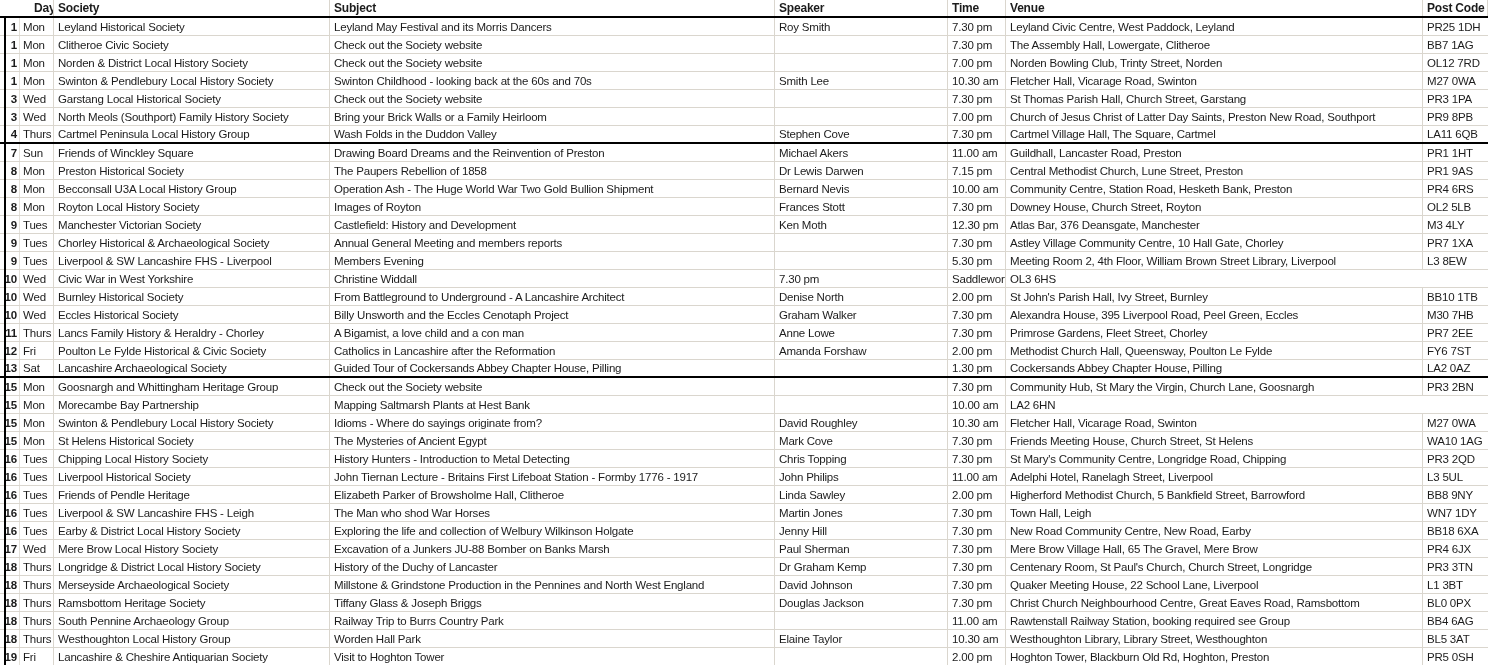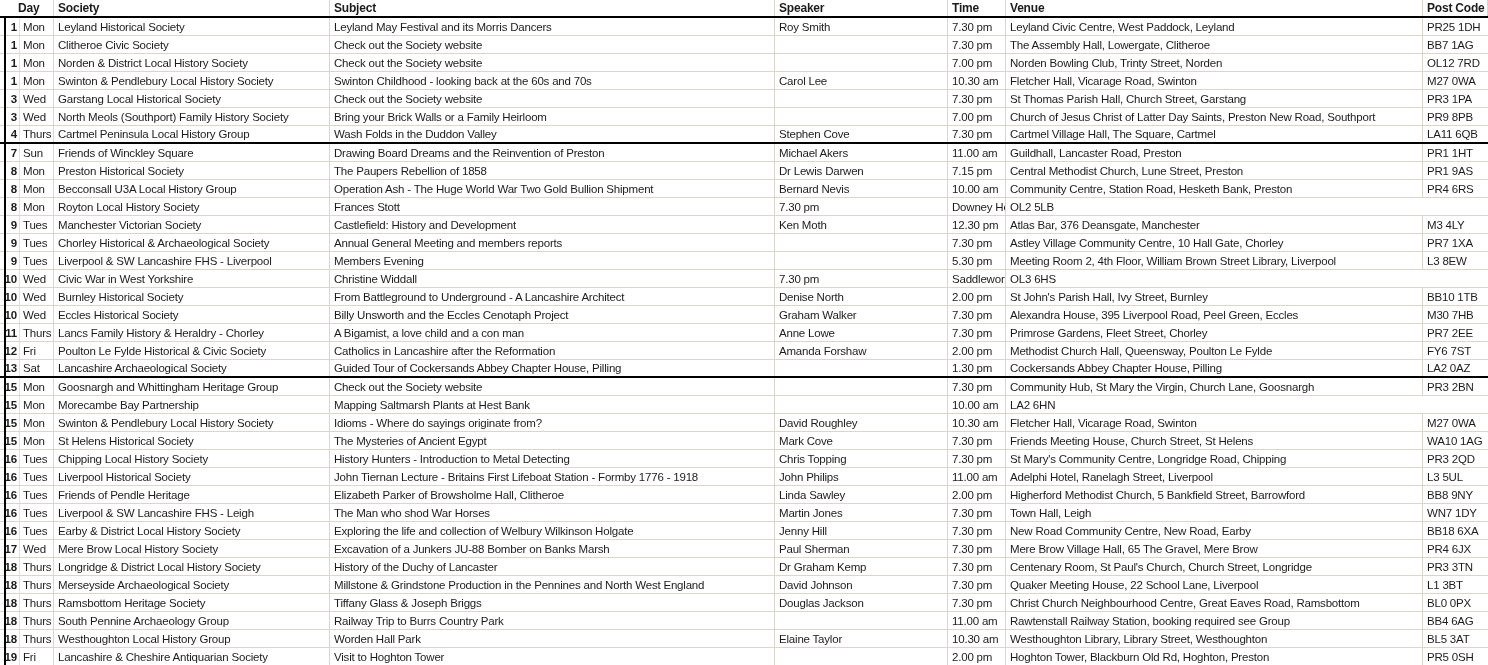--- a/index.html
+++ b/index.html
@@ -43,21 +43,21 @@
     display: flex;
     align-items: center;
     white-space: nowrap;
     overflow: hidden;
     border-right: 1px solid #dad6ce;
     padding: 0 3px 0 4px;
   }
   .header-row .cell { border-right: 1px solid #dad6ce; }
   .c-daynum { justify-content: flex-end; font-weight: 700; padding: 0 2px 0 0; border-right: 1px solid #e4e1da; }
   .c-dayname { padding-left: 3px; }
-  .h-day { grid-column: 1 / span 2; padding-left: 18px; font-weight: 700; }
+  .h-day { grid-column: 1 / span 2; padding-left: 34px; font-weight: 700; }
   .c-postcode { border-right: none; text-align: center; }
 </style>
 </head>
 <body>
 
 <div class="sheet">
 
   <div class="header-row">
     <div class="cell h-day">Day</div>
     <div class="cell">Society</div>
@@ -97,21 +97,21 @@
       <div class="cell"></div>
       <div class="cell">7.00 pm</div>
       <div class="cell">Norden Bowling Club, Trinty Street, Norden</div>
       <div class="cell c-postcode">OL12 7RD</div>
     </div>
       <div class="row">
       <div class="cell c-daynum">1</div>
       <div class="cell c-dayname">Mon</div>
       <div class="cell">Swinton &amp; Pendlebury Local History Society</div>
       <div class="cell">Swinton Childhood - looking back at the 60s and 70s</div>
-      <div class="cell">Carol Lee</div>
+      <div class="cell">Smith Lee</div>
       <div class="cell">10.30 am</div>
       <div class="cell">Fletcher Hall, Vicarage Road, Swinton</div>
       <div class="cell c-postcode">M27 0WA</div>
     </div>
       <div class="row">
       <div class="cell c-daynum">3</div>
       <div class="cell c-dayname">Wed</div>
       <div class="cell">Garstang Local Historical Society</div>
       <div class="cell">Check out the Society website</div>
       <div class="cell"></div>
@@ -166,20 +166,21 @@
       <div class="cell">Operation Ash - The Huge World War Two Gold Bullion Shipment</div>
       <div class="cell">Bernard Nevis</div>
       <div class="cell">10.00 am</div>
       <div class="cell">Community Centre, Station Road, Hesketh Bank, Preston</div>
       <div class="cell c-postcode">PR4 6RS</div>
     </div>
       <div class="row">
       <div class="cell c-daynum">8</div>
       <div class="cell c-dayname">Mon</div>
       <div class="cell">Royton Local History Society</div>
+      <div class="cell">Images of Royton</div>
       <div class="cell">Frances Stott</div>
       <div class="cell">7.30 pm</div>
       <div class="cell">Downey House, Church Street, Royton</div>
       <div class="cell c-postcode">OL2 5LB</div>
     </div>
       <div class="row">
       <div class="cell c-daynum">9</div>
       <div class="cell c-dayname">Tues</div>
       <div class="cell">Manchester Victorian Society</div>
       <div class="cell">Castlefield: History and Development</div>
@@ -313,21 +314,21 @@
       <div class="cell">History Hunters - Introduction to Metal Detecting</div>
       <div class="cell">Chris Topping</div>
       <div class="cell">7.30 pm</div>
       <div class="cell">St Mary's Community Centre, Longridge Road, Chipping</div>
       <div class="cell c-postcode">PR3 2QD</div>
     </div>
       <div class="row">
       <div class="cell c-daynum">16</div>
       <div class="cell c-dayname">Tues</div>
       <div class="cell">Liverpool Historical Society</div>
-      <div class="cell">John Tiernan Lecture - Britains First Lifeboat Station - Formby 1776 - 1918</div>
+      <div class="cell">John Tiernan Lecture - Britains First Lifeboat Station - Formby 1776 - 1917</div>
       <div class="cell">John Philips</div>
       <div class="cell">11.00 am</div>
       <div class="cell">Adelphi Hotel, Ranelagh Street, Liverpool</div>
       <div class="cell c-postcode">L3 5UL</div>
     </div>
       <div class="row">
       <div class="cell c-daynum">16</div>
       <div class="cell c-dayname">Tues</div>
       <div class="cell">Friends of Pendle Heritage</div>
       <div class="cell">Elizabeth Parker of Browsholme Hall, Clitheroe</div>

